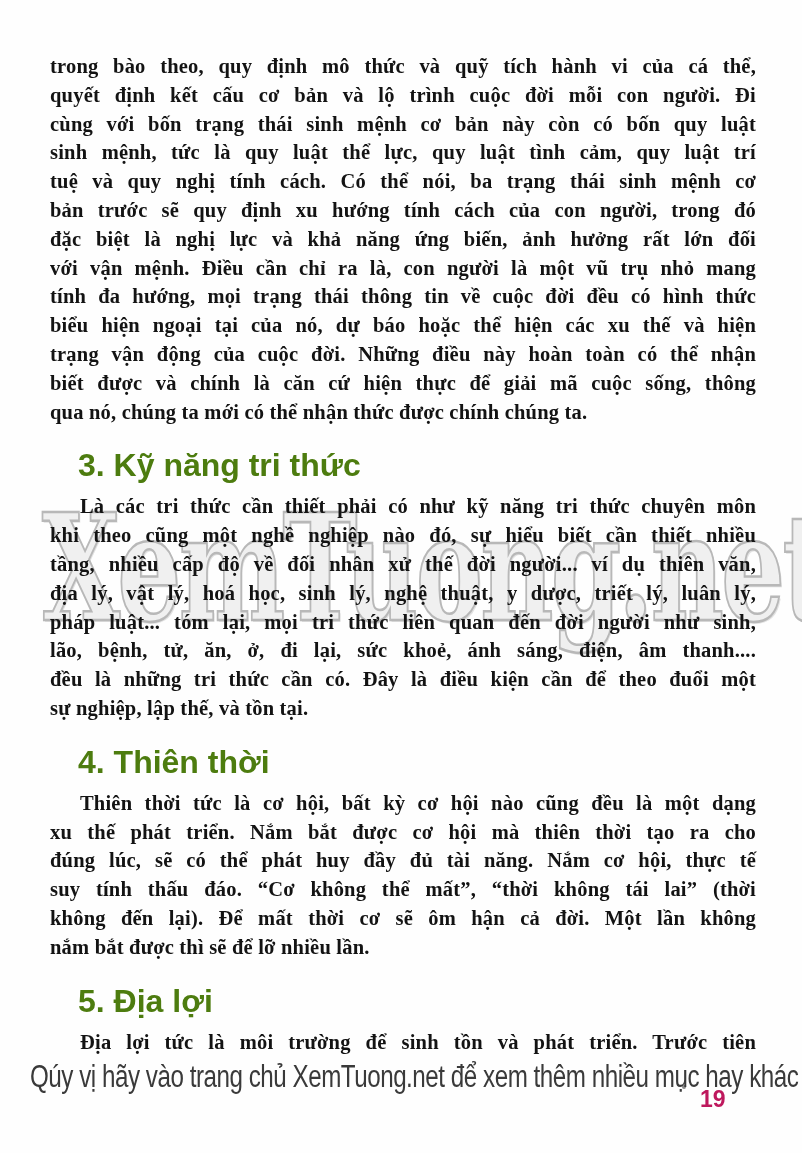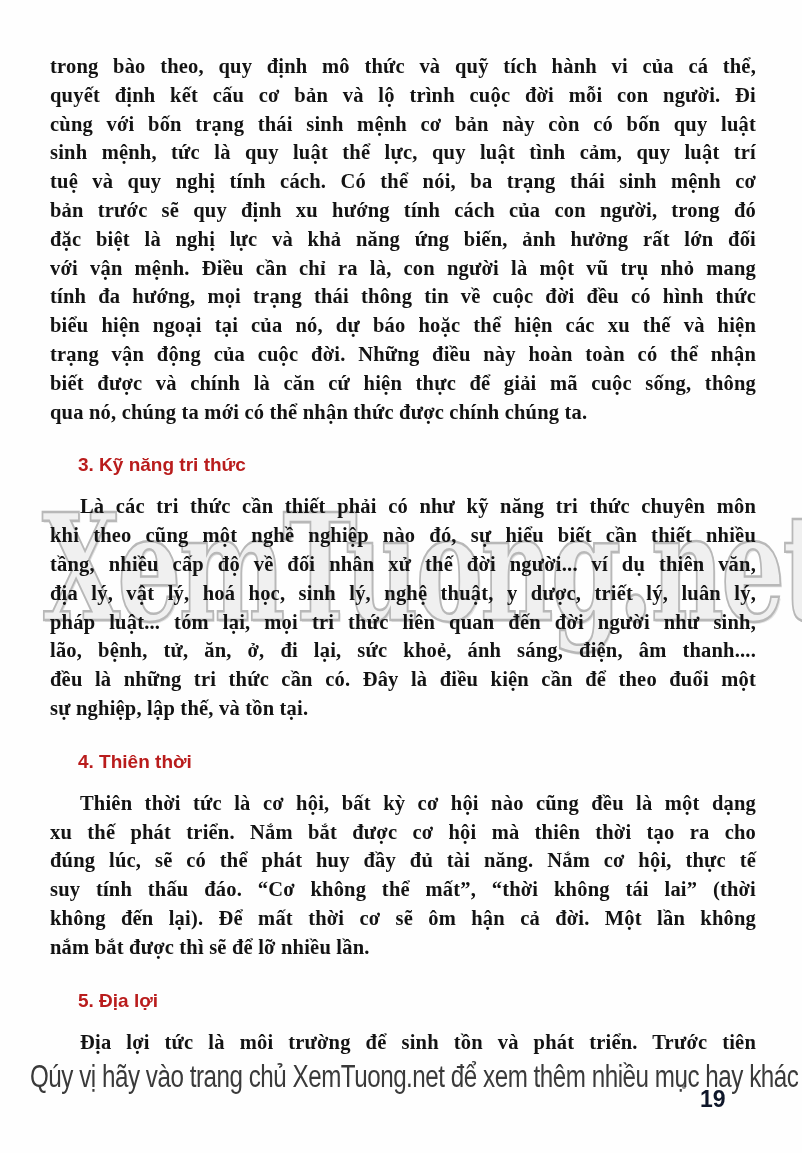--- a/index.html
+++ b/index.html
@@ -46,33 +46,33 @@
     white-space: nowrap;
   }
   .para .line:last-child { text-align-last: left; }
   .para.cont .line:last-child { text-align-last: justify; }
   .para.indent .line:first-child { text-indent: 30px; }
   .heading {
     margin: 22px 0 10px 0;
     padding-left: 28px;
     font-family: "Liberation Sans", sans-serif;
     font-weight: 700;
-    font-size: 19px;
+    font-size: 32px;
     line-height: 34px;
-    color: #b91c1c;
+    color: #4d7c0f;
   }
   .page-number {
     position: absolute;
     z-index: 3;
     left: 700px;
     top: 1086px;
     font-family: "Liberation Sans", sans-serif;
     font-weight: 700;
     font-size: 23px;
-    color: #0f172a;
+    color: #be185d;
   }
   .footer {
     position: absolute;
     z-index: 2;
     left: 30px;
     top: 1059px;
     width: 772px;
     overflow: visible;
     white-space: nowrap;
   }

